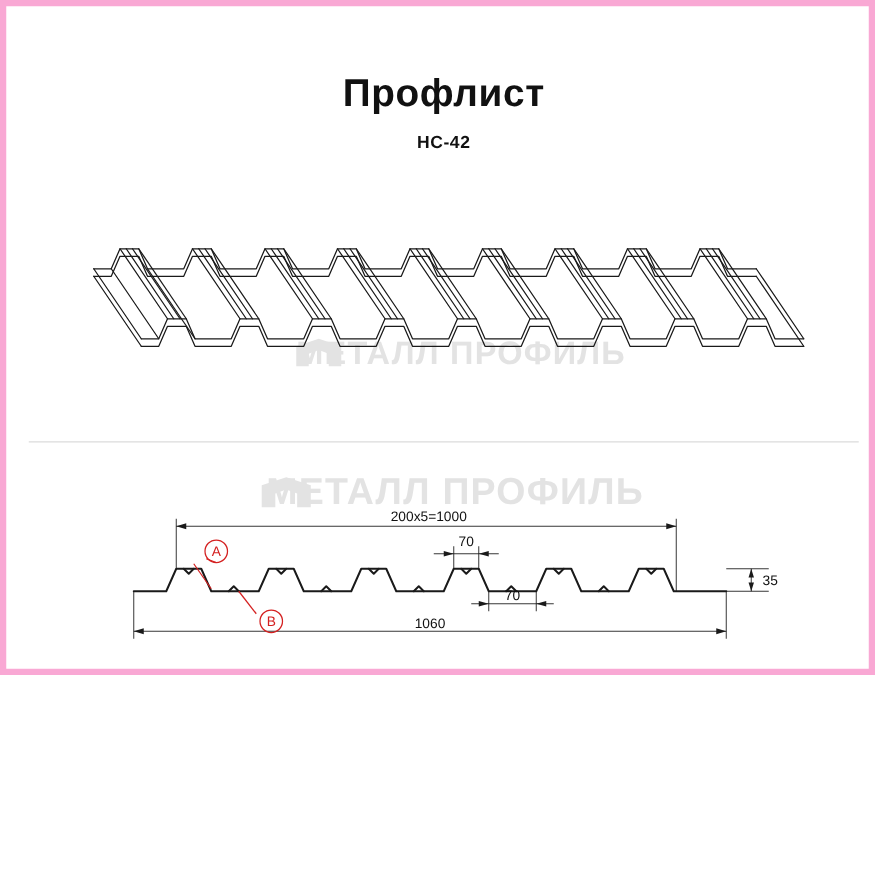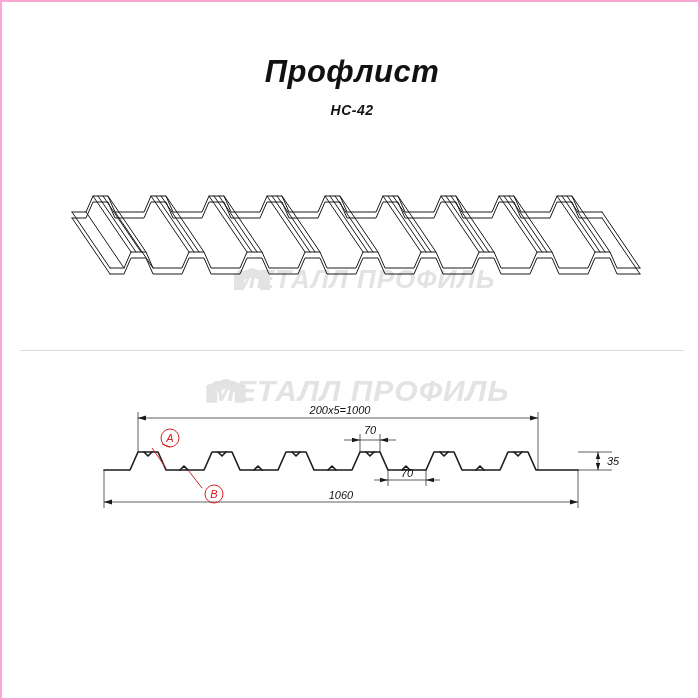--- a/index.html
+++ b/index.html
@@ -11,24 +11,23 @@
     height: 700px;
     background: #ffffff;
     font-family: "Liberation Sans", sans-serif;
     color: #1a1a1a;
     overflow: hidden;
     position: relative;
   }
   .page {
     position: relative;
     width: 700px;
-    height: 700px;
+    height: 540px;
     box-sizing: border-box;
-    border: 2px solid #f9a8d4;
-    font-style: italic;
+    border: 5px solid #f9a8d4;
   }
   .title {
     position: absolute;
     top: 52px;
     left: 0;
     width: 700px;
     text-align: center;
     font-size: 31px;
     font-weight: bold;
     letter-spacing: 0.5px;

